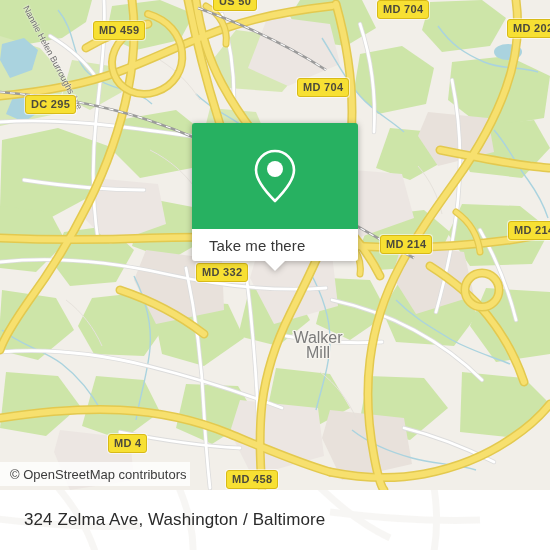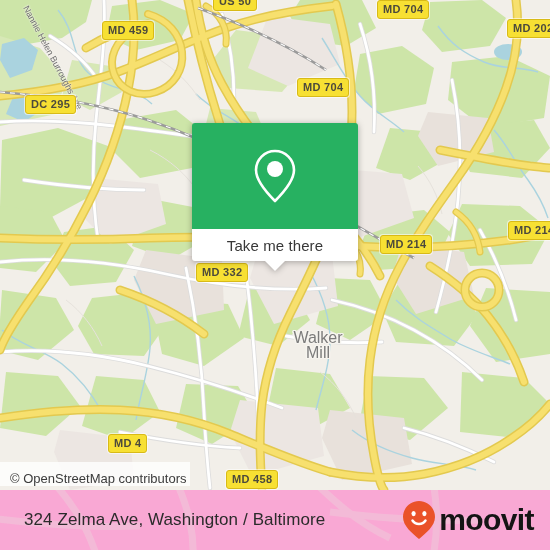--- a/index.html
+++ b/index.html
@@ -81,22 +81,23 @@
     display: flex;
     align-items: center;
     justify-content: center;
   }
   #popup-foot {
     height: 32px;
     background: #ffffff;
     border-radius: 0 0 3px 3px;
     display: flex;
     align-items: center;
-    justify-content: center;
+    justify-content: flex-start;
     position: relative;
+    padding-left: 17px;
   }
   #popup-foot-label {
     color: #373737;
     font-size: 15px;
     letter-spacing: .1px;
   }
   #popup-tail {
     position: absolute;
     left: 50%;
     top: 100%;
@@ -108,33 +109,33 @@
   }
 
   
   #attribution {
     position: absolute;
     left: 0;
     top: 462px;
     height: 24px;
     padding: 0 3px 0 10px;
     display: flex;
-    align-items: flex-end;
+    align-items: center;
     background: rgba(255,255,255,.78);
     color: #3b3b3b;
     font-size: 13px;
     white-space: nowrap;
   }
 
   
   #bottom-bar {
     position: absolute;
     left: 0; top: 490px;
     width: 550px; height: 60px;
-    background: #f9a8d4;
+    background: #ffffff;
     display: flex;
     align-items: center;
     justify-content: space-between;
     overflow: hidden;
   }
   #bottom-bar .watermark {
     position: absolute;
     left: 0; top: -12px;
     width: 550px; height: 80px;
     opacity: .30;
@@ -362,21 +363,21 @@
     <div class="street-label" style="left:30px; top:4px; transform:rotate(62deg);">Nannie Helen Burroughs Ave</div>
 
     <div class="place-label" style="left:288px; top:330px; width:60px;">
       <div>Walker</div>
       <div>Mill</div>
     </div>
 
     <div class="shield" style="left:213px; top:-8px;">US 50</div>
     <div class="shield" style="left:377px; top:0px;">MD 704</div>
     <div class="shield" style="left:507px; top:19px;">MD 202</div>
-    <div class="shield" style="left:102px; top:21px;">MD 459</div>
+    <div class="shield" style="left:93px; top:21px;">MD 459</div>
     <div class="shield" style="left:297px; top:78px;">MD 704</div>
     <div class="shield" style="left:25px; top:95px;">DC 295</div>
     <div class="shield" style="left:508px; top:221px;">MD 214</div>
     <div class="shield" style="left:380px; top:235px;">MD 214</div>
     <div class="shield" style="left:196px; top:263px;">MD 332</div>
     <div class="shield" style="left:108px; top:434px;">MD 4</div>
     <div class="shield" style="left:226px; top:470px;">MD 458</div>
 
     <div id="popup">
       <div id="popup-head">
@@ -403,24 +404,15 @@
         <path d="M170 -10 C 190 30, 196 60, 192 92"></path>
         <path d="M300 -10 C 330 20, 356 44, 390 60"></path>
         <path d="M430 -10 C 440 30, 438 62, 430 92"></path>
         <path d="M-10 40 C 40 46, 90 50, 140 48"></path>
         <path d="M330 34 C 380 40, 430 44, 480 42"></path>
       </g>
     </svg>
 
     <div id="address">324 Zelma Ave, Washington / Baltimore</div>
 
-    <div id="brand">
-      <svg width="34" height="40" viewBox="0 0 34 40">
-        <path d="M17 1 C 25.8 1, 33 8.2, 33 17 C 33 26, 24 33, 17 39 C 10 33, 1 26, 1 17 C 1 8.2, 8.2 1, 17 1 Z" fill="#ea5229"></path>
-        <ellipse cx="11.6" cy="13.6" rx="2.1" ry="2.6" fill="#ffffff"></ellipse>
-        <ellipse cx="22.4" cy="13.6" rx="2.1" ry="2.6" fill="#ffffff"></ellipse>
-        <path d="M10.5 20.5 C 13.5 25.2, 20.5 25.2, 23.5 20.5" fill="none" stroke="#ffffff" stroke-width="2.5" stroke-linecap="round"></path>
-      </svg>
-      <span id="brand-name">moovit</span>
-    </div>
   </div>
 
 </div>
 
 </body></html>

